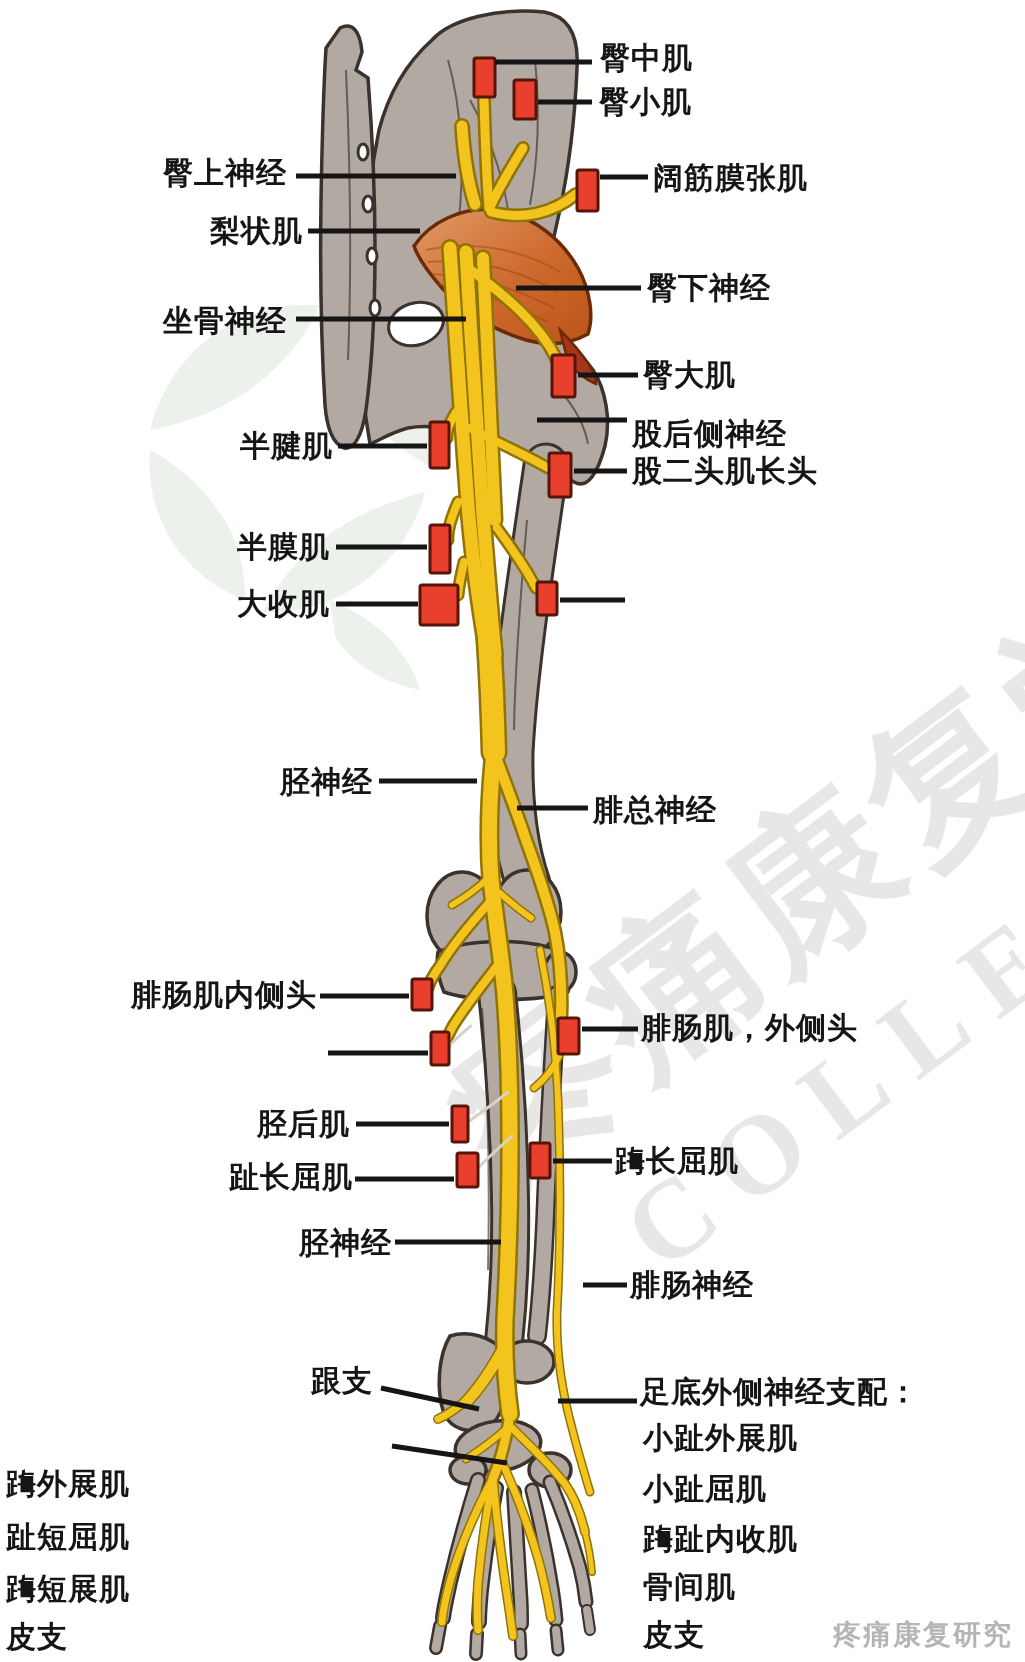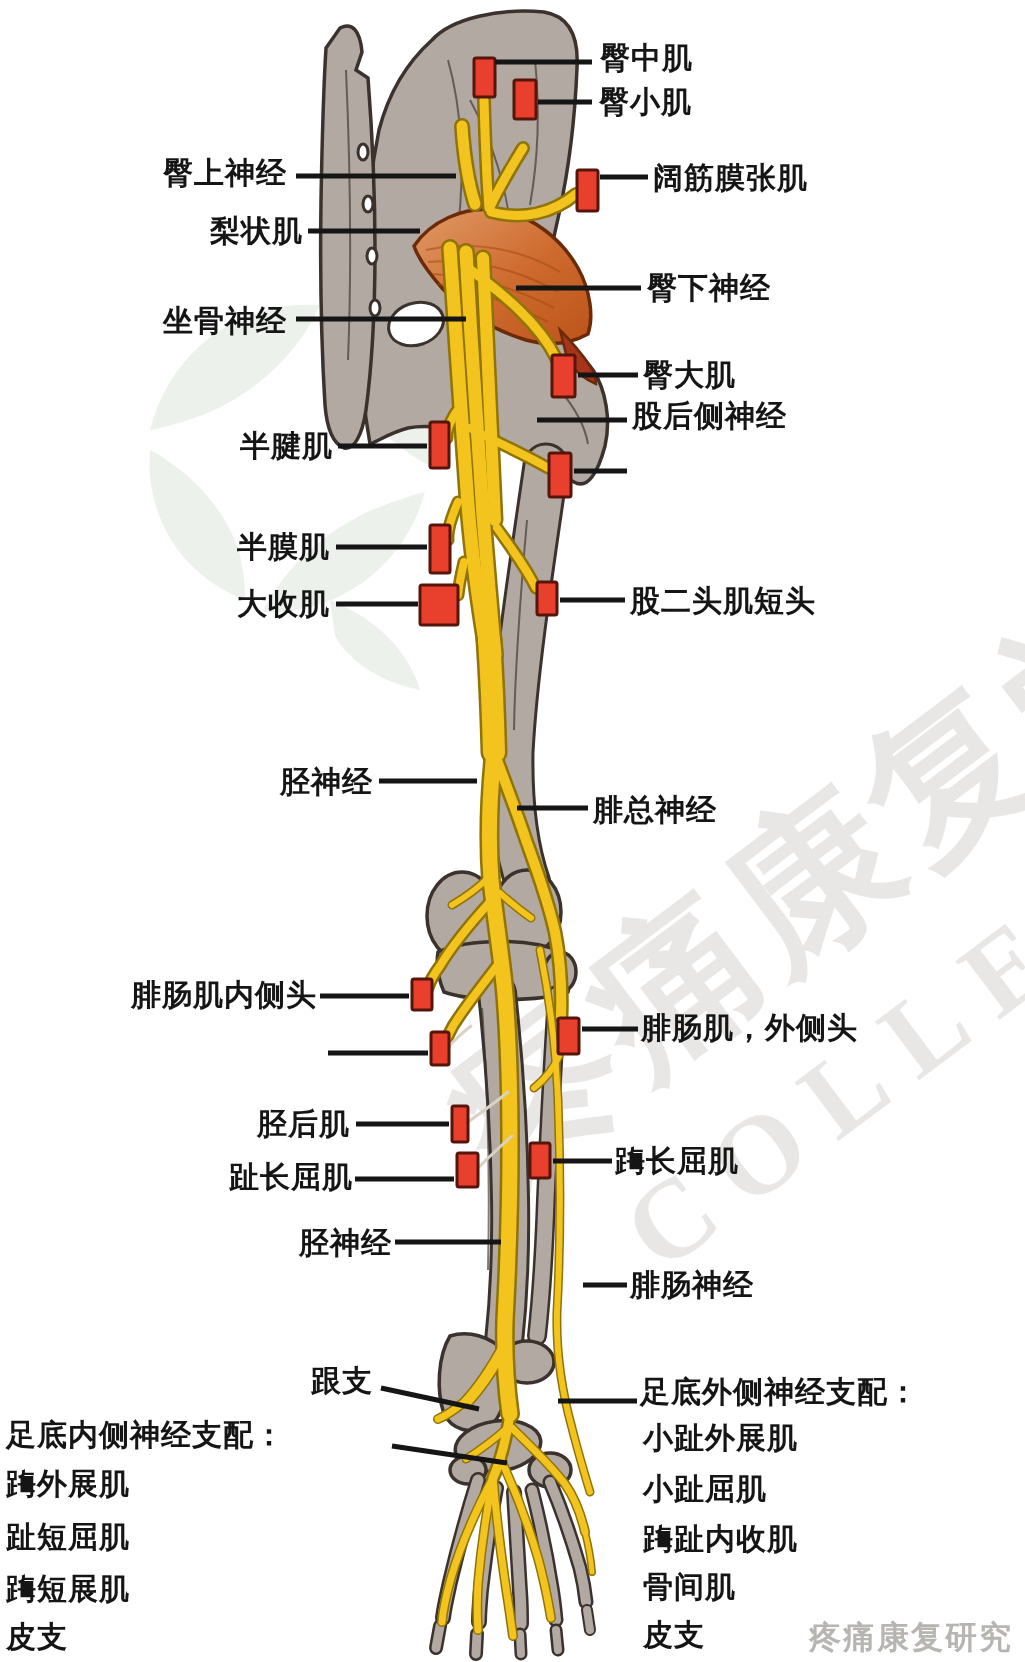--- a/index.html
+++ b/index.html
@@ -20,21 +20,21 @@
   .ny{fill:none;stroke:var(--c-nerve);stroke-linecap:round;stroke-linejoin:round;}
   .tend{fill:none;stroke:var(--c-tendon);stroke-width:3px;stroke-linecap:round;}
   .mk{fill:var(--c-marker);stroke:var(--c-marker_border);stroke-width:3px;}
   .ldr{stroke:var(--c-label);stroke-width:5px;}
   .fiber{fill:none;stroke:#A34A12;stroke-width:2px;opacity:.55;}
   .wm{fill:var(--c-watermark);opacity:.42;font-family:"Liberation Serif","DejaVu Serif",serif;font-weight:bold;}
   .swirl{fill:#E9EFE9;opacity:.85;}
   .lbl{position:absolute;height:46px;line-height:46px;font-size:30px;font-weight:600;
        color:var(--c-label);white-space:nowrap;letter-spacing:1px;}
   .lbl.r{text-align:right;}
-  #corner-wm{position:absolute;right:12px;top:1616px;font-size:32px;letter-spacing:2px;
+  #corner-wm{position:absolute;right:12px;top:1616px;font-size:28px;letter-spacing:2px;
        color:var(--c-corner);font-weight:600;}
 </style>
 </head>
 <body>
 
 <div id="stage">
 
   <svg id="fig" viewBox="0 0 1025 1662">
     <defs>
       <linearGradient id="gradM" x1="0" y1="0" x2="1" y2="1">
@@ -265,28 +265,27 @@
   <div class="lbl r" style="right:675px;top:1101px">胫后肌</div>
   <div class="lbl r" style="right:672px;top:1154px">趾长屈肌</div>
   <div class="lbl r" style="right:633px;top:1220px">胫神经</div>
   <div class="lbl r" style="right:652px;top:1358px">跟支</div>
 
   <div class="lbl" style="left:600px;top:35px">臀中肌</div>
   <div class="lbl" style="left:599px;top:79px">臀小肌</div>
   <div class="lbl" style="left:653px;top:155px">阔筋膜张肌</div>
   <div class="lbl" style="left:647px;top:265px">臀下神经</div>
   <div class="lbl" style="left:643px;top:352px">臀大肌</div>
-  <div class="lbl" style="left:632px;top:393px">股后侧神经</div>
-  <div class="lbl" style="left:630px;top:578px">股二头肌短头</div>
+  <div class="lbl" style="left:632px;top:411px">股后侧神经</div>
+  <div class="lbl" style="left:632px;top:448px">股二头肌长头</div>
   <div class="lbl" style="left:641px;top:1005px">腓肠肌，外侧头</div>
   <div class="lbl" style="left:593px;top:787px">腓总神经</div>
   <div class="lbl" style="left:615px;top:1138px">踇长屈肌</div>
   <div class="lbl" style="left:630px;top:1262px">腓肠神经</div>
 
-  <div class="lbl" style="left:6px;top:1412px">足底内侧神经支配：</div>
   <div class="lbl" style="left:6px;top:1461px">踇外展肌</div>
   <div class="lbl" style="left:6px;top:1514px">趾短屈肌</div>
   <div class="lbl" style="left:6px;top:1566px">踇短展肌</div>
   <div class="lbl" style="left:6px;top:1614px">皮支</div>
 
   <div class="lbl" style="left:640px;top:1369px">足底外侧神经支配：</div>
   <div class="lbl" style="left:643px;top:1415px">小趾外展肌</div>
   <div class="lbl" style="left:643px;top:1466px">小趾屈肌</div>
   <div class="lbl" style="left:643px;top:1516px">踇趾内收肌</div>
   <div class="lbl" style="left:643px;top:1564px">骨间肌</div>

